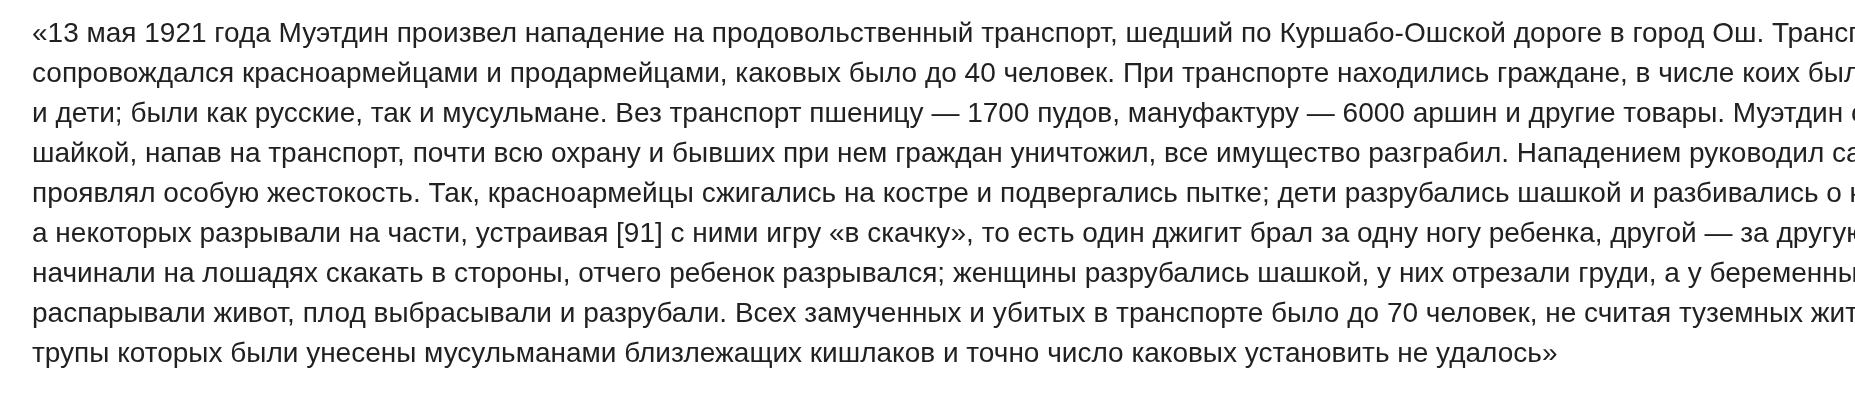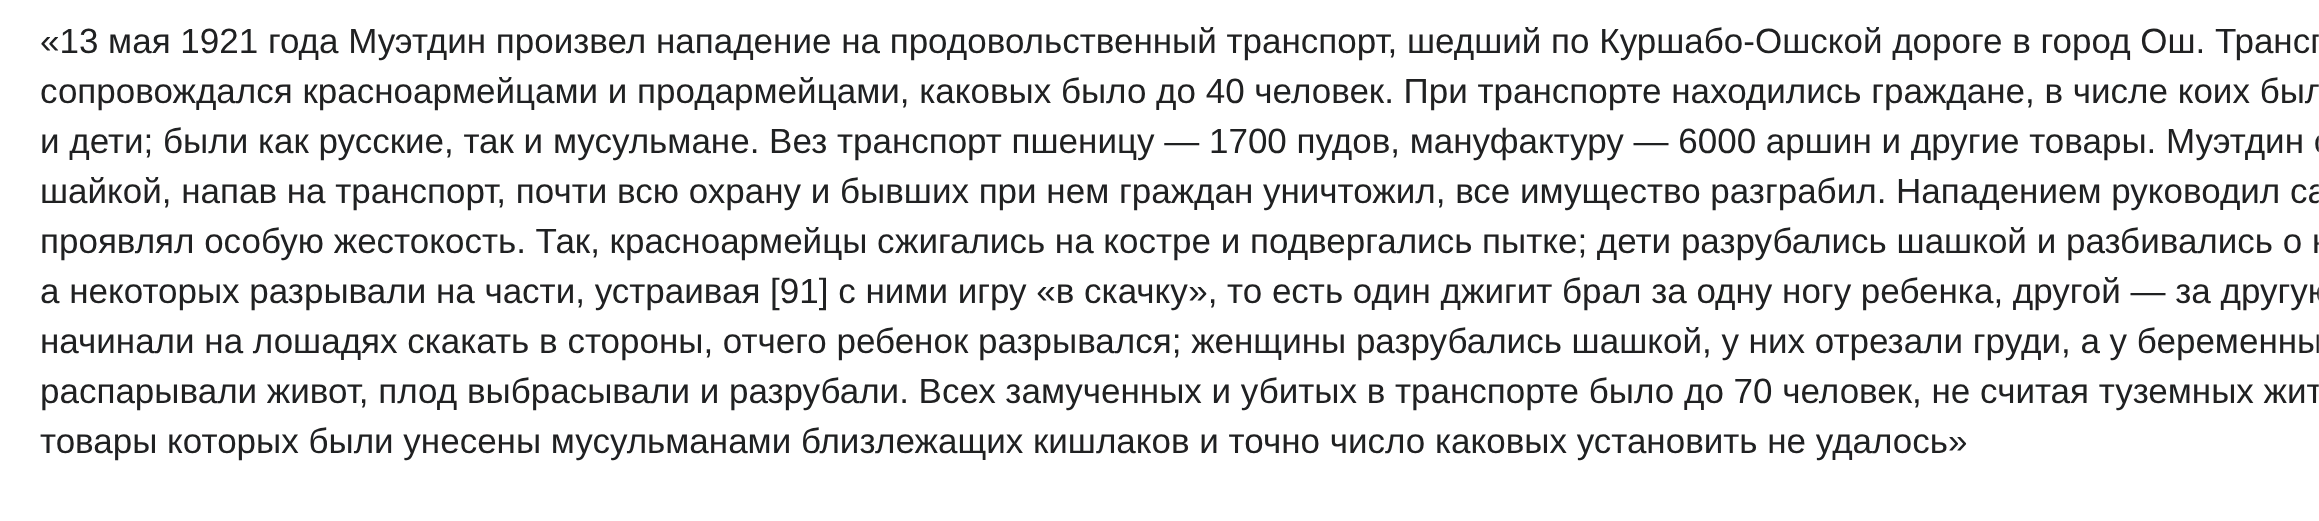--- a/index.html
+++ b/index.html
@@ -32,14 +32,14 @@
 
 <div class="quote-block">
   <div class="quote-line">«13 мая 1921 года Муэтдин произвел нападение на продовольственный транспорт, шедший по Куршабо-Ошской дороге в город Ош. Транспорт</div>
   <div class="quote-line">сопровождался красноармейцами и продармейцами, каковых было до 40 человек. При транспорте находились граждане, в числе коих были женщины</div>
   <div class="quote-line">и дети; были как русские, так и мусульмане. Вез транспорт пшеницу — 1700 пудов, мануфактуру — 6000 аршин и другие товары. Муэтдин со своей</div>
   <div class="quote-line">шайкой, напав на транспорт, почти всю охрану и бывших при нем граждан уничтожил, все имущество разграбил. Нападением руководил сам и</div>
   <div class="quote-line">проявлял особую жестокость. Так, красноармейцы сжигались на костре и подвергались пытке; дети разрубались шашкой и разбивались о колеса арб,</div>
   <div class="quote-line">а некоторых разрывали на части, устраивая [91] с ними игру «в скачку», то есть один джигит брал за одну ногу ребенка, другой — за другую и</div>
   <div class="quote-line">начинали на лошадях скакать в стороны, отчего ребенок разрывался; женщины разрубались шашкой, у них отрезали груди, а у беременных</div>
   <div class="quote-line">распарывали живот, плод выбрасывали и разрубали. Всех замученных и убитых в транспорте было до 70 человек, не считая туземных жителей,</div>
-  <div class="quote-line">товары которых были унесены мусульманами близлежащих кишлаков и точно число каковых установить не удалось»</div>
+  <div class="quote-line">трупы которых были унесены мусульманами близлежащих кишлаков и точно число каковых установить не удалось»</div>
 </div>
 
 </body></html>

